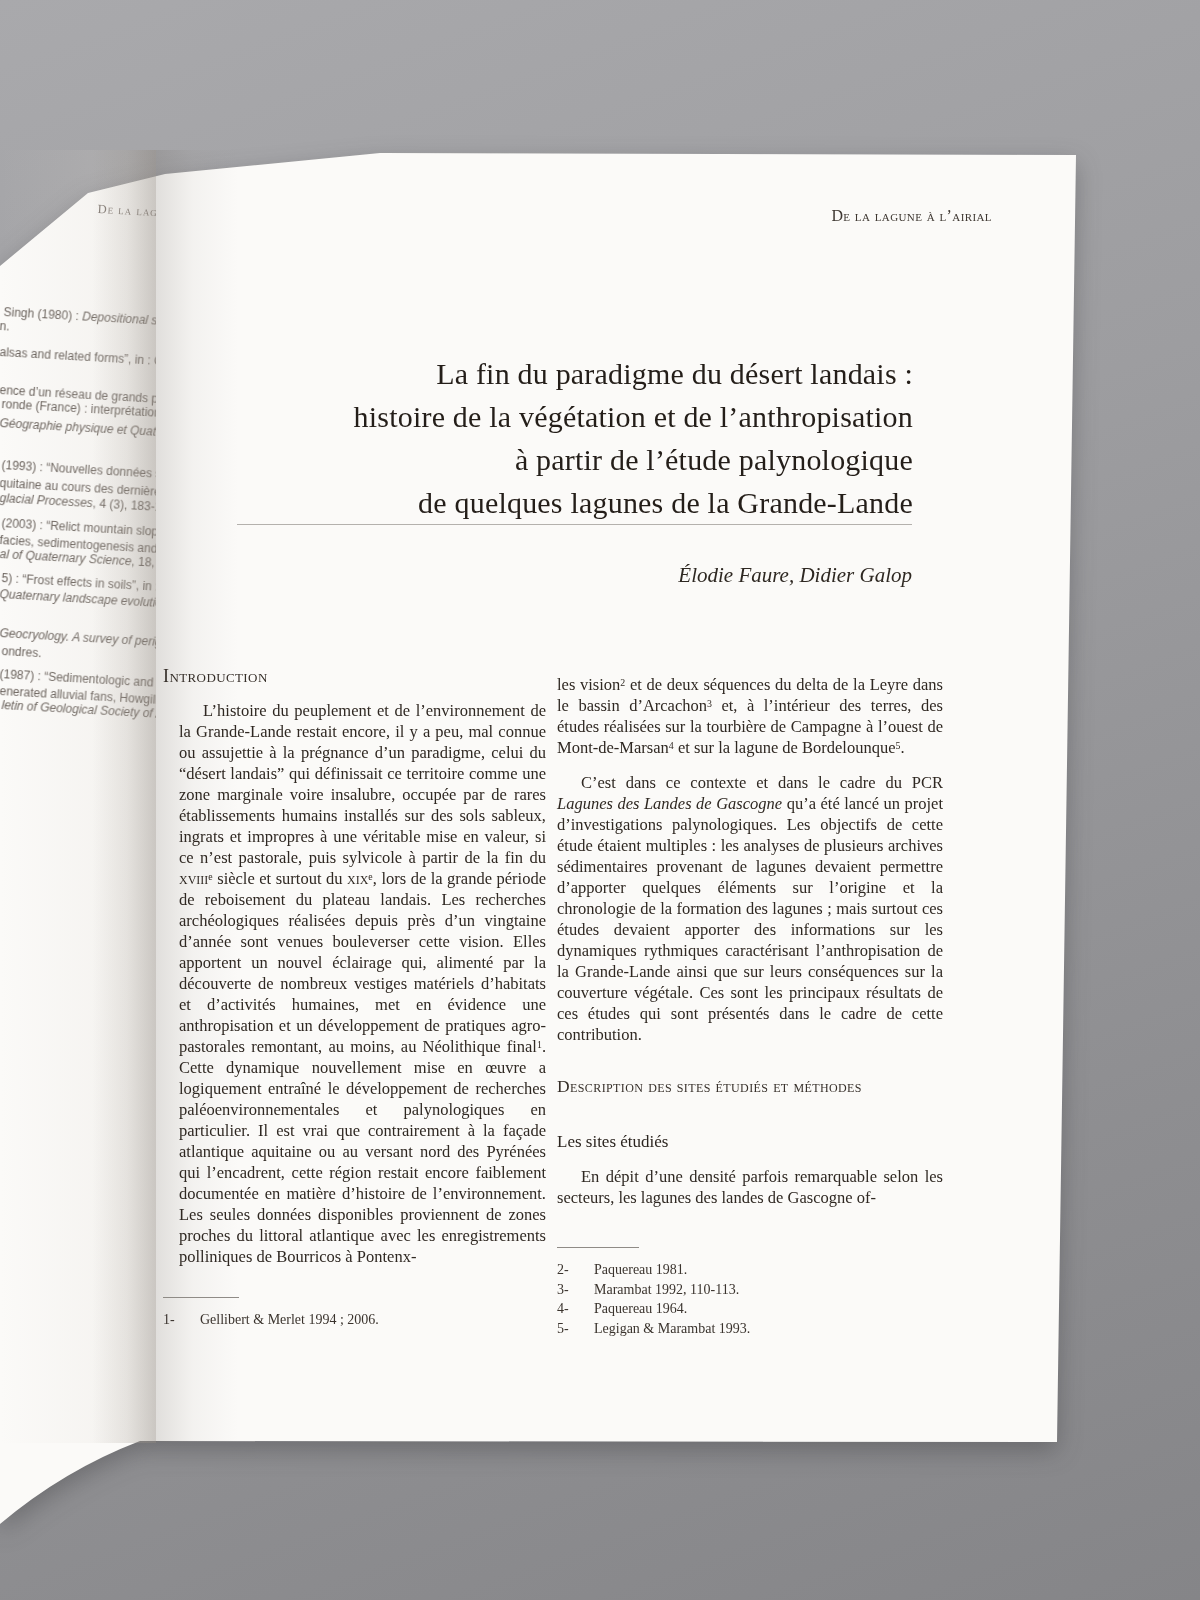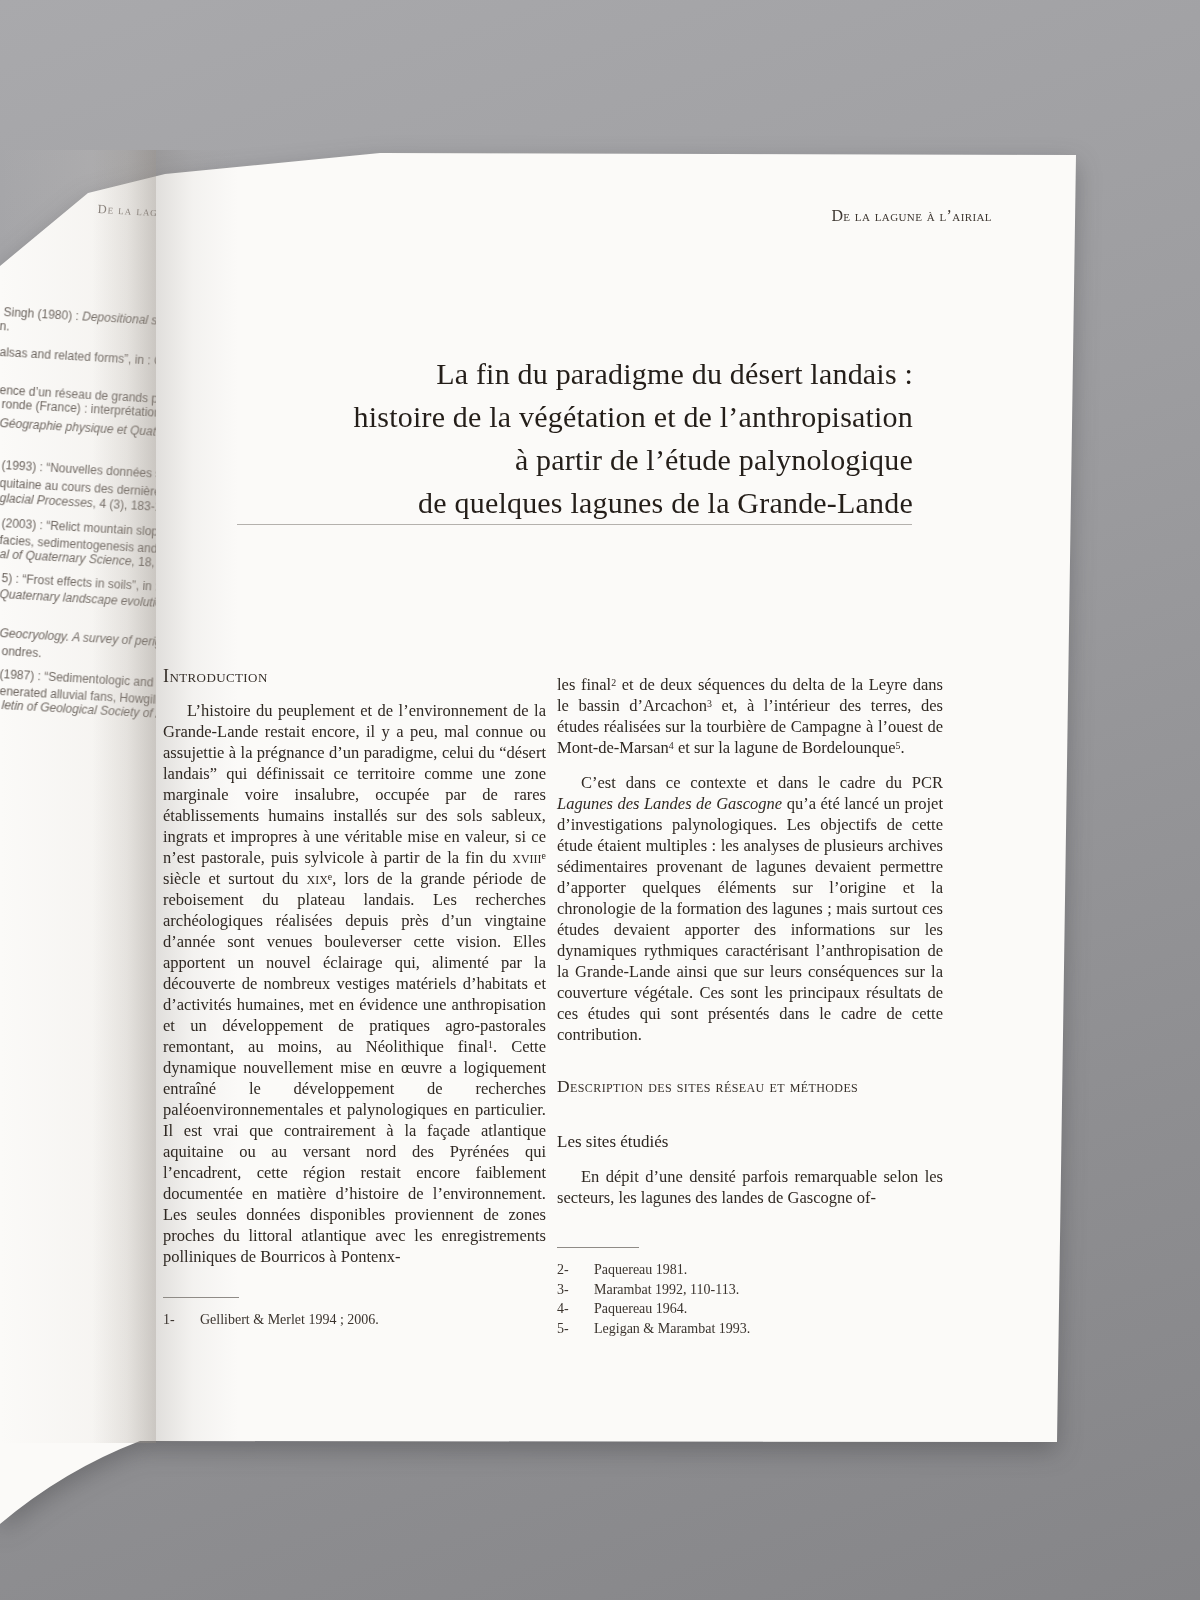--- a/index.html
+++ b/index.html
@@ -65,21 +65,21 @@
     text-align:right;font-style:italic;font-size:21px;color:#2e2822;
   }
   .col{position:absolute;font-size:16.5px;line-height:21px;color:#2f2822;text-align:justify;}
   #col-left{left:163px;top:666px;width:383px;}
   #col-right{left:557px;top:660px;width:386px;}
   .sc-head{font-variant:small-caps;font-size:18px;letter-spacing:.4px;color:#362f29;}
   .section-head{font-variant:small-caps;font-size:17.5px;letter-spacing:.4px;color:#362f29;margin-top:31px;}
   .sub-head{font-weight:normal;font-size:17px;margin-top:34px;color:#2b241f;}
   .para{margin:0;}
   .para.indent{text-indent:24px;}
-  #col-left .para{margin-top:13px;}
+  #col-left .para{margin-top:13px;margin-left:16px;}
   #col-right .para-first{margin-top:0;}
   #col-right .para{margin-top:14px;}
   .it{font-style:italic;}
   .sc{font-variant:small-caps;}
   sup{font-size:60%;line-height:0;position:relative;top:-.45em;vertical-align:baseline;}
   
   .fn-rule-left{position:absolute;left:163px;top:1297px;width:76px;height:1px;background:#8f8b86;}
   .fn-rule-right{position:absolute;left:557px;top:1247px;width:82px;height:1px;background:#8f8b86;}
   .fn-block{position:absolute;font-size:14px;color:#3a332d;line-height:19.5px;}
   #fn-left{left:163px;top:1310px;width:383px;}
@@ -129,30 +129,31 @@
 
   <div class="title-block">
     <div>La fin du paradigme du désert landais :</div>
     <div>histoire de la végétation et de l’anthropisation</div>
     <div>à partir de l’étude palynologique</div>
     <div>de quelques lagunes de la Grande-Lande</div>
   </div>
 
   <div class="title-rule"></div>
 
+  <div class="authors">Élodie Faure, Didier Galop</div>
 
   <div id="col-left" class="col">
     <div class="sc-head">Introduction</div>
     <p class="para indent"><span>L’histoire du peuplement et de l’environnement de la Grande-Lande restait encore, il y a peu, mal connue ou assujettie à la prégnance d’un paradigme, celui du “désert landais” qui définissait ce territoire comme une zone marginale voire insalubre, occupée par de rares établissements humains installés sur des sols sableux, ingrats et impropres à une véritable mise en valeur, si ce n’est pastorale, puis sylvicole à partir de la fin du </span><span class="sc">xviii</span><sup>e</sup><span> siècle et surtout du </span><span class="sc">xix</span><sup>e</sup><span>, lors de la grande période de reboisement du plateau landais. Les recherches archéologiques réalisées depuis près d’un vingtaine d’année sont venues bouleverser cette vision. Elles apportent un nouvel éclairage qui, alimenté par la découverte de nombreux vestiges matériels d’habitats et d’activités humaines, met en évidence une anthropisation et un développement de pratiques agro-pastorales remontant, au moins, au Néolithique final</span><sup>1</sup><span>. Cette dynamique nouvellement mise en œuvre a logiquement entraîné le développement de recherches paléoenvironnementales et palynologiques en particulier. Il est vrai que contrairement à la façade atlantique aquitaine ou au versant nord des Pyrénées qui l’encadrent, cette région restait encore faiblement documentée en matière d’histoire de l’environnement. Les seules données disponibles proviennent de zones proches du littoral atlantique avec les enregistrements polliniques de Bourricos à Pontenx-</span></p>
   </div>
 
   <div id="col-right" class="col">
-    <p class="para para-first"><span>les final</span><sup>2</sup><span> et de deux séquences du delta de la Leyre dans le bassin d’Arcachon</span><sup>3</sup><span> et, à l’intérieur des terres, des études réalisées sur la tourbière de Campagne à l’ouest de Mont-de-Marsan</span><sup>4</sup><span> et sur la lagune de Bordelounque</span><sup>5</sup><span>.</span></p>
+    <p class="para para-first"><span>les vision</span><sup>2</sup><span> et de deux séquences du delta de la Leyre dans le bassin d’Arcachon</span><sup>3</sup><span> et, à l’intérieur des terres, des études réalisées sur la tourbière de Campagne à l’ouest de Mont-de-Marsan</span><sup>4</sup><span> et sur la lagune de Bordelounque</span><sup>5</sup><span>.</span></p>
     <p class="para indent"><span>C’est dans ce contexte et dans le cadre du PCR </span><span class="it">Lagunes des Landes de Gascogne</span><span> qu’a été lancé un projet d’investigations palynologiques. Les objectifs de cette étude étaient multiples : les analyses de plusieurs archives sédimentaires provenant de lagunes devaient permettre d’apporter quelques éléments sur l’origine et la chronologie de la formation des lagunes ; mais surtout ces études devaient apporter des informations sur les dynamiques rythmiques caractérisant l’anthropisation de la Grande-Lande ainsi que sur leurs conséquences sur la couverture végétale. Ces sont les principaux résultats de ces études qui sont présentés dans le cadre de cette contribution.</span></p>
-    <div class="section-head">Description des sites réseau et méthodes</div>
+    <div class="section-head">Description des sites étudiés et méthodes</div>
     <div class="sub-head">Les sites étudiés</div>
     <p class="para indent"><span>En dépit d’une densité parfois remarquable selon les secteurs, les lagunes des landes de Gascogne of-</span></p>
   </div>
 
   <div class="fn-rule-left"></div>
   <div id="fn-left" class="fn-block">
     <div class="fn-row">
       <span class="fn-num">1-</span>
       <span class="fn-text">Gellibert &amp; Merlet 1994 ; 2006.</span>
     </div>

